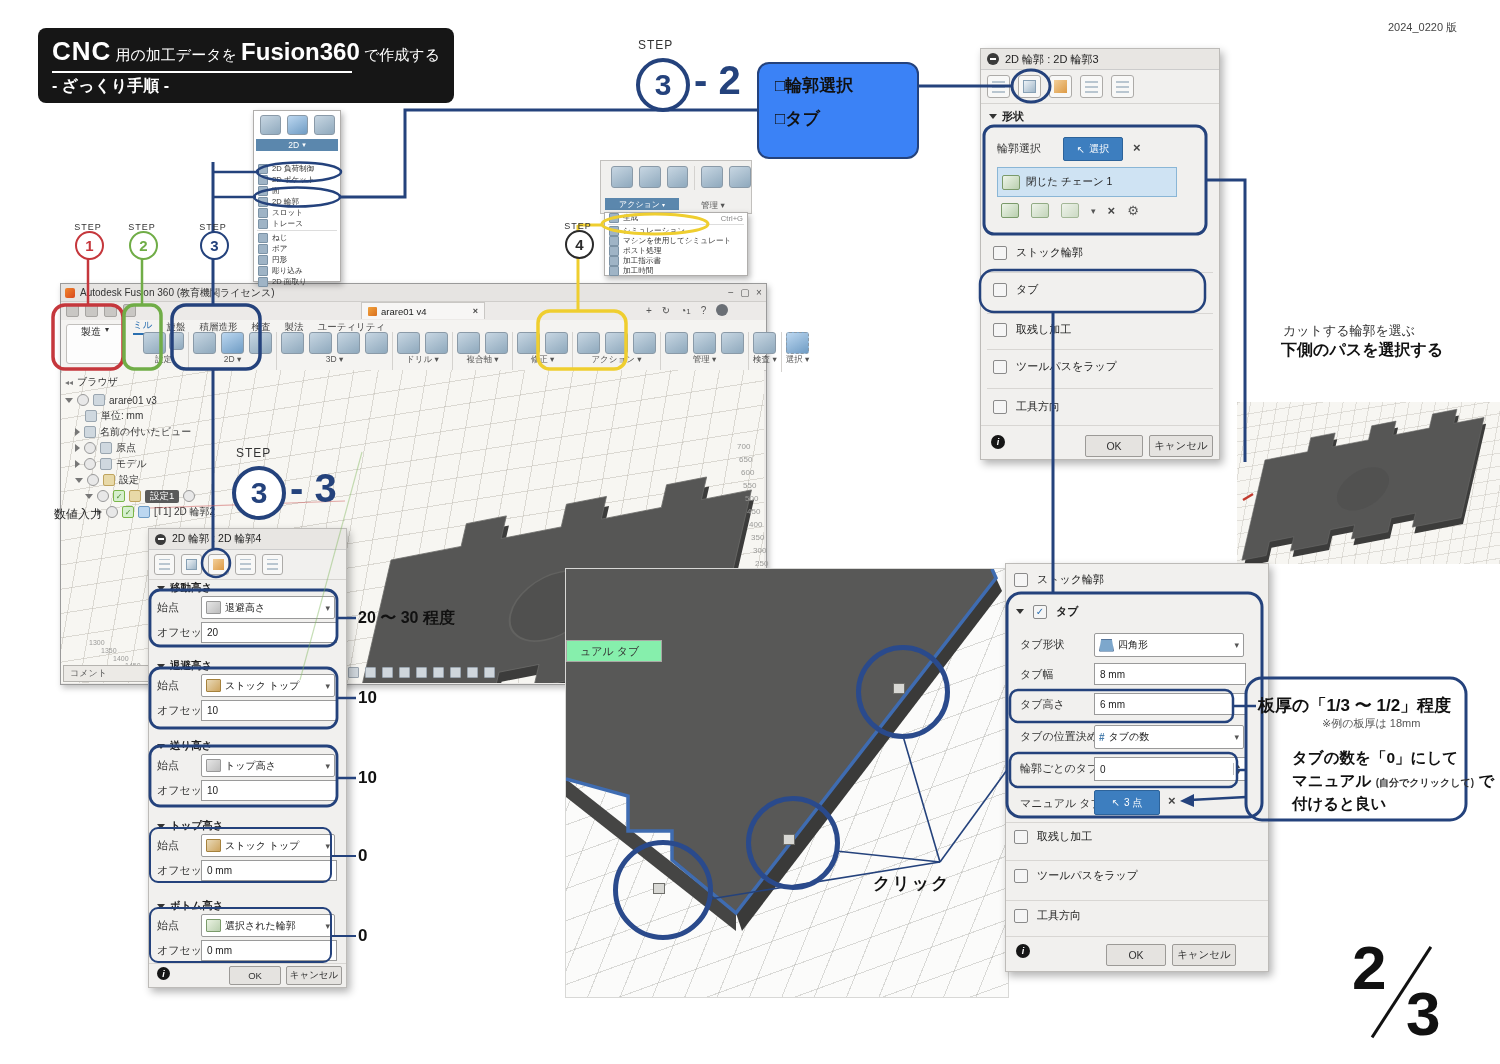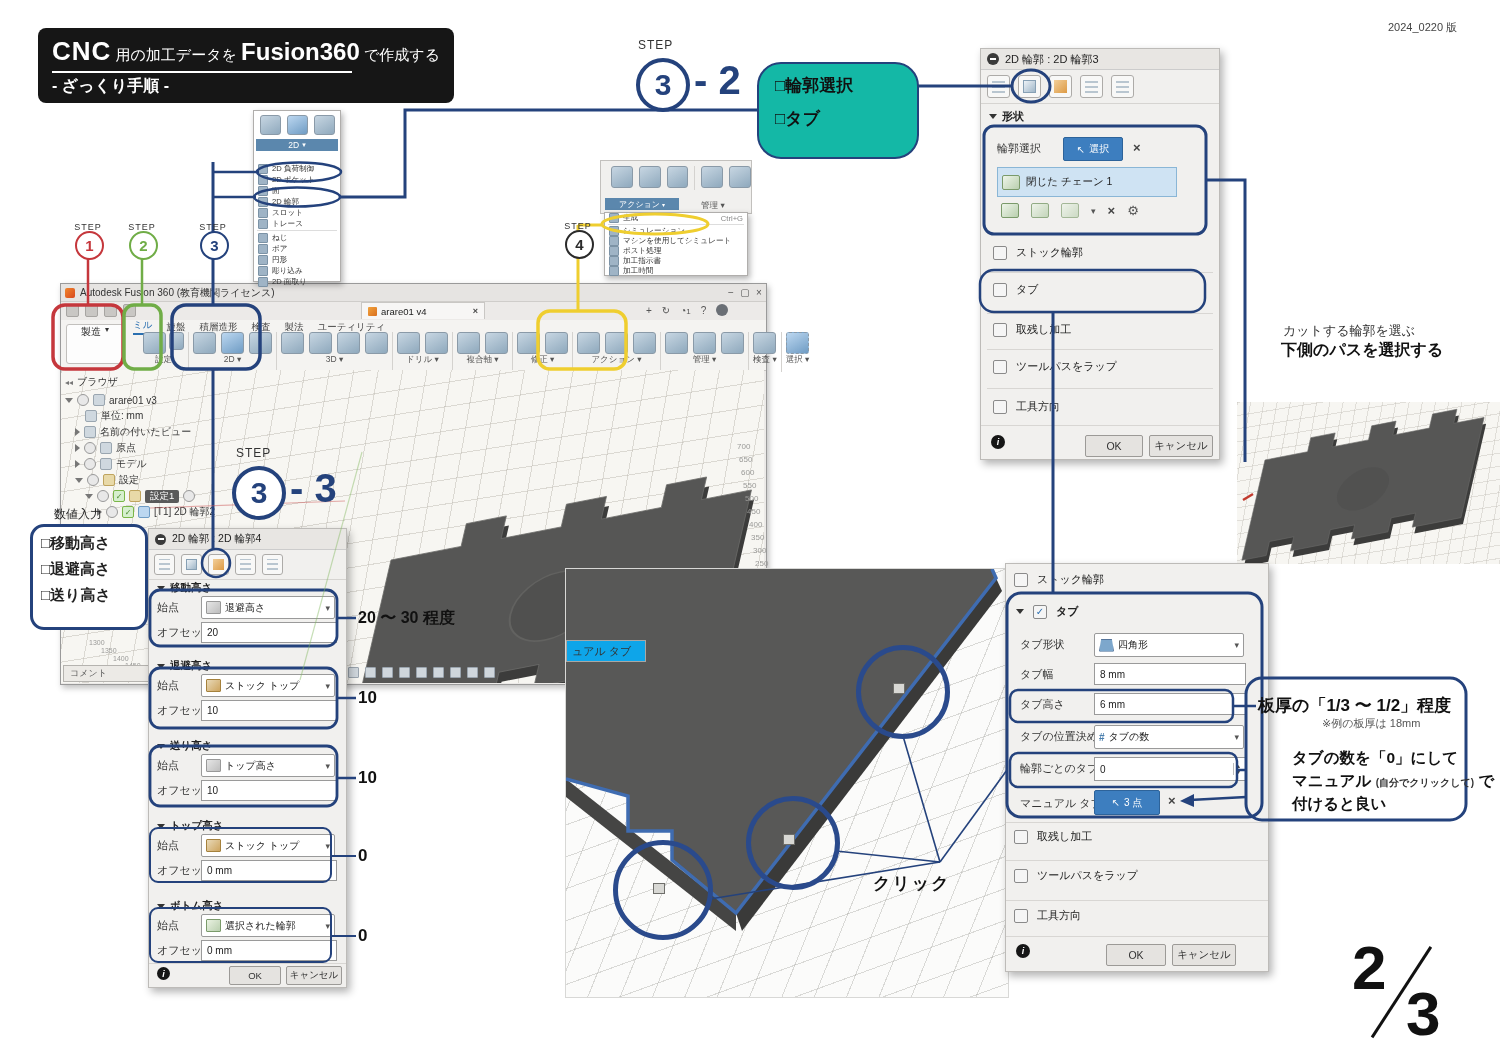--- a/index.html
+++ b/index.html
@@ -17,21 +17,21 @@
 
 .stepword{font-size:9px;letter-spacing:1px;color:#333;z-index:7;text-align:center;width:40px}
 .stepcircle{width:25px;height:25px;border-radius:50%;background:#fff;display:flex;align-items:center;justify-content:center;
   font-weight:bold;font-size:15px;z-index:7;border:2.5px solid #000}
 .bigstep{z-index:7;display:flex;align-items:flex-start}
 .bigstep .c{width:46px;height:46px;border-radius:50%;border:4px solid #24427C;color:#24427C;font-size:30px;font-weight:bold;
   display:flex;align-items:center;justify-content:center;background:#fff}
 .bigstep .sfx{font-size:40px;font-weight:bold;color:#24427C;line-height:44px;margin-left:4px}
 .stepword.big{font-size:12px;width:60px;text-align:left;letter-spacing:1px}
 
-.callout{background:#14b8a6;border:2.5px solid #24427C;border-radius:24px;z-index:7}
+.callout{background:#3b82f6;border:2.5px solid #24427C;border-radius:12px;z-index:7}
 .callout .ci{font-size:17px;font-weight:bold;color:#111;margin:10px 0 0 16px}
 .numbox{background:#fff;border:3px solid #24427C;border-radius:14px;z-index:7}
 .numbox .ci{font-size:15px;font-weight:bold;margin:7px 0 0 8px;white-space:nowrap}
 .sectiontitle{font-size:12px;color:#222;z-index:7}
 
 .fwin{background:#eceae8;border:1px solid #9a9a9a;box-shadow:2px 3px 6px rgba(0,0,0,.25);z-index:1}
 .ftitle{height:17px;background:#e6e4e2;display:flex;align-items:center;font-size:10px;color:#333;padding-left:4px;gap:5px;border-bottom:1px solid #cfcdca}
 .flogo{width:10px;height:10px;background:linear-gradient(135deg,#f0862c,#d8481f);border-radius:2px}
 .wbtn{font-size:10px;color:#555;width:14px;text-align:center}
 .qat{height:17px;display:flex;align-items:center;gap:6px;padding-left:5px;font-size:9px;color:#555}
@@ -107,21 +107,21 @@
 
 .annot-b{font-weight:bold;color:#111;z-index:6}
 .annot{color:#333;z-index:6}
 .note-sub{color:#555;z-index:6}
 
 .zoomview{background-color:#fbfbfa;border:1px solid #d8d8d6;
  background-image:repeating-linear-gradient(112deg,rgba(175,175,170,.45) 0 1px,transparent 1px 30px),
    repeating-linear-gradient(160deg,rgba(175,175,170,.45) 0 1px,transparent 1px 30px);z-index:1}
 .bigcircle{border:5px solid #2a4a8c;border-radius:50%;z-index:6;background:transparent}
 .tabmark{width:10px;height:9px;background:#d8d8d4;border:1px solid #6e6e6a;z-index:6}
-.tooltip{background:#0ea5e9;border:1px solid #a9a7a4;font-size:11px;color:#333;display:flex;align-items:center;padding:0 5px;z-index:6}
+.tooltip{background:#86efac;border:1px solid #a9a7a4;font-size:11px;color:#333;display:flex;align-items:center;padding:0 13px;z-index:6}
 
 .rimg{background-color:#f7f6f2;
  background-image:repeating-linear-gradient(100deg,rgba(190,186,178,.4) 0 1px,transparent 1px 13px),
    repeating-linear-gradient(171deg,rgba(190,186,178,.4) 0 1px,transparent 1px 13px);z-index:1}
 
 .pagenum{z-index:7;font-weight:bold;color:#111}
 .pagenum .n{font-size:62px;line-height:60px}
 .pagenum .slash{position:absolute;width:2.5px;height:108px;background:#111;transform:rotate(33deg)}
 svg.overlay{position:absolute;left:0;top:0;z-index:5;pointer-events:none}
 </style>
@@ -505,25 +505,20 @@
     <div class="ci">□タブ</div>
   </div>
 
   <div class="abs stepword big" style="left:236px;top:446px">STEP</div>
   <div class="abs bigstep" style="left:232px;top:466px">
     <span class="c">3</span>
       <span class="sfx">- 3</span>
   </div>
 
   <div class="abs sectiontitle" style="left:54px;top:506px">数値入力</div>
-  <div class="abs numbox" style="left:30px;top:524px;width:112px;height:100px">
-    <div class="ci">□移動高さ</div>
-    <div class="ci">□退避高さ</div>
-    <div class="ci">□送り高さ</div>
-  </div>
 
   <div class="panel abs" style="left:980px;top:48px;width:238px;height:410px">
     <div class="ptitle">
       <span class="pdot">
           <span class="bar"></span>
         </span>
       <span>2D 輪郭 : 2D 輪郭3</span>
     </div>
     <div class="ptabrow" style="padding:5px 0 5px 6px">
       <span class="dti"></span>

